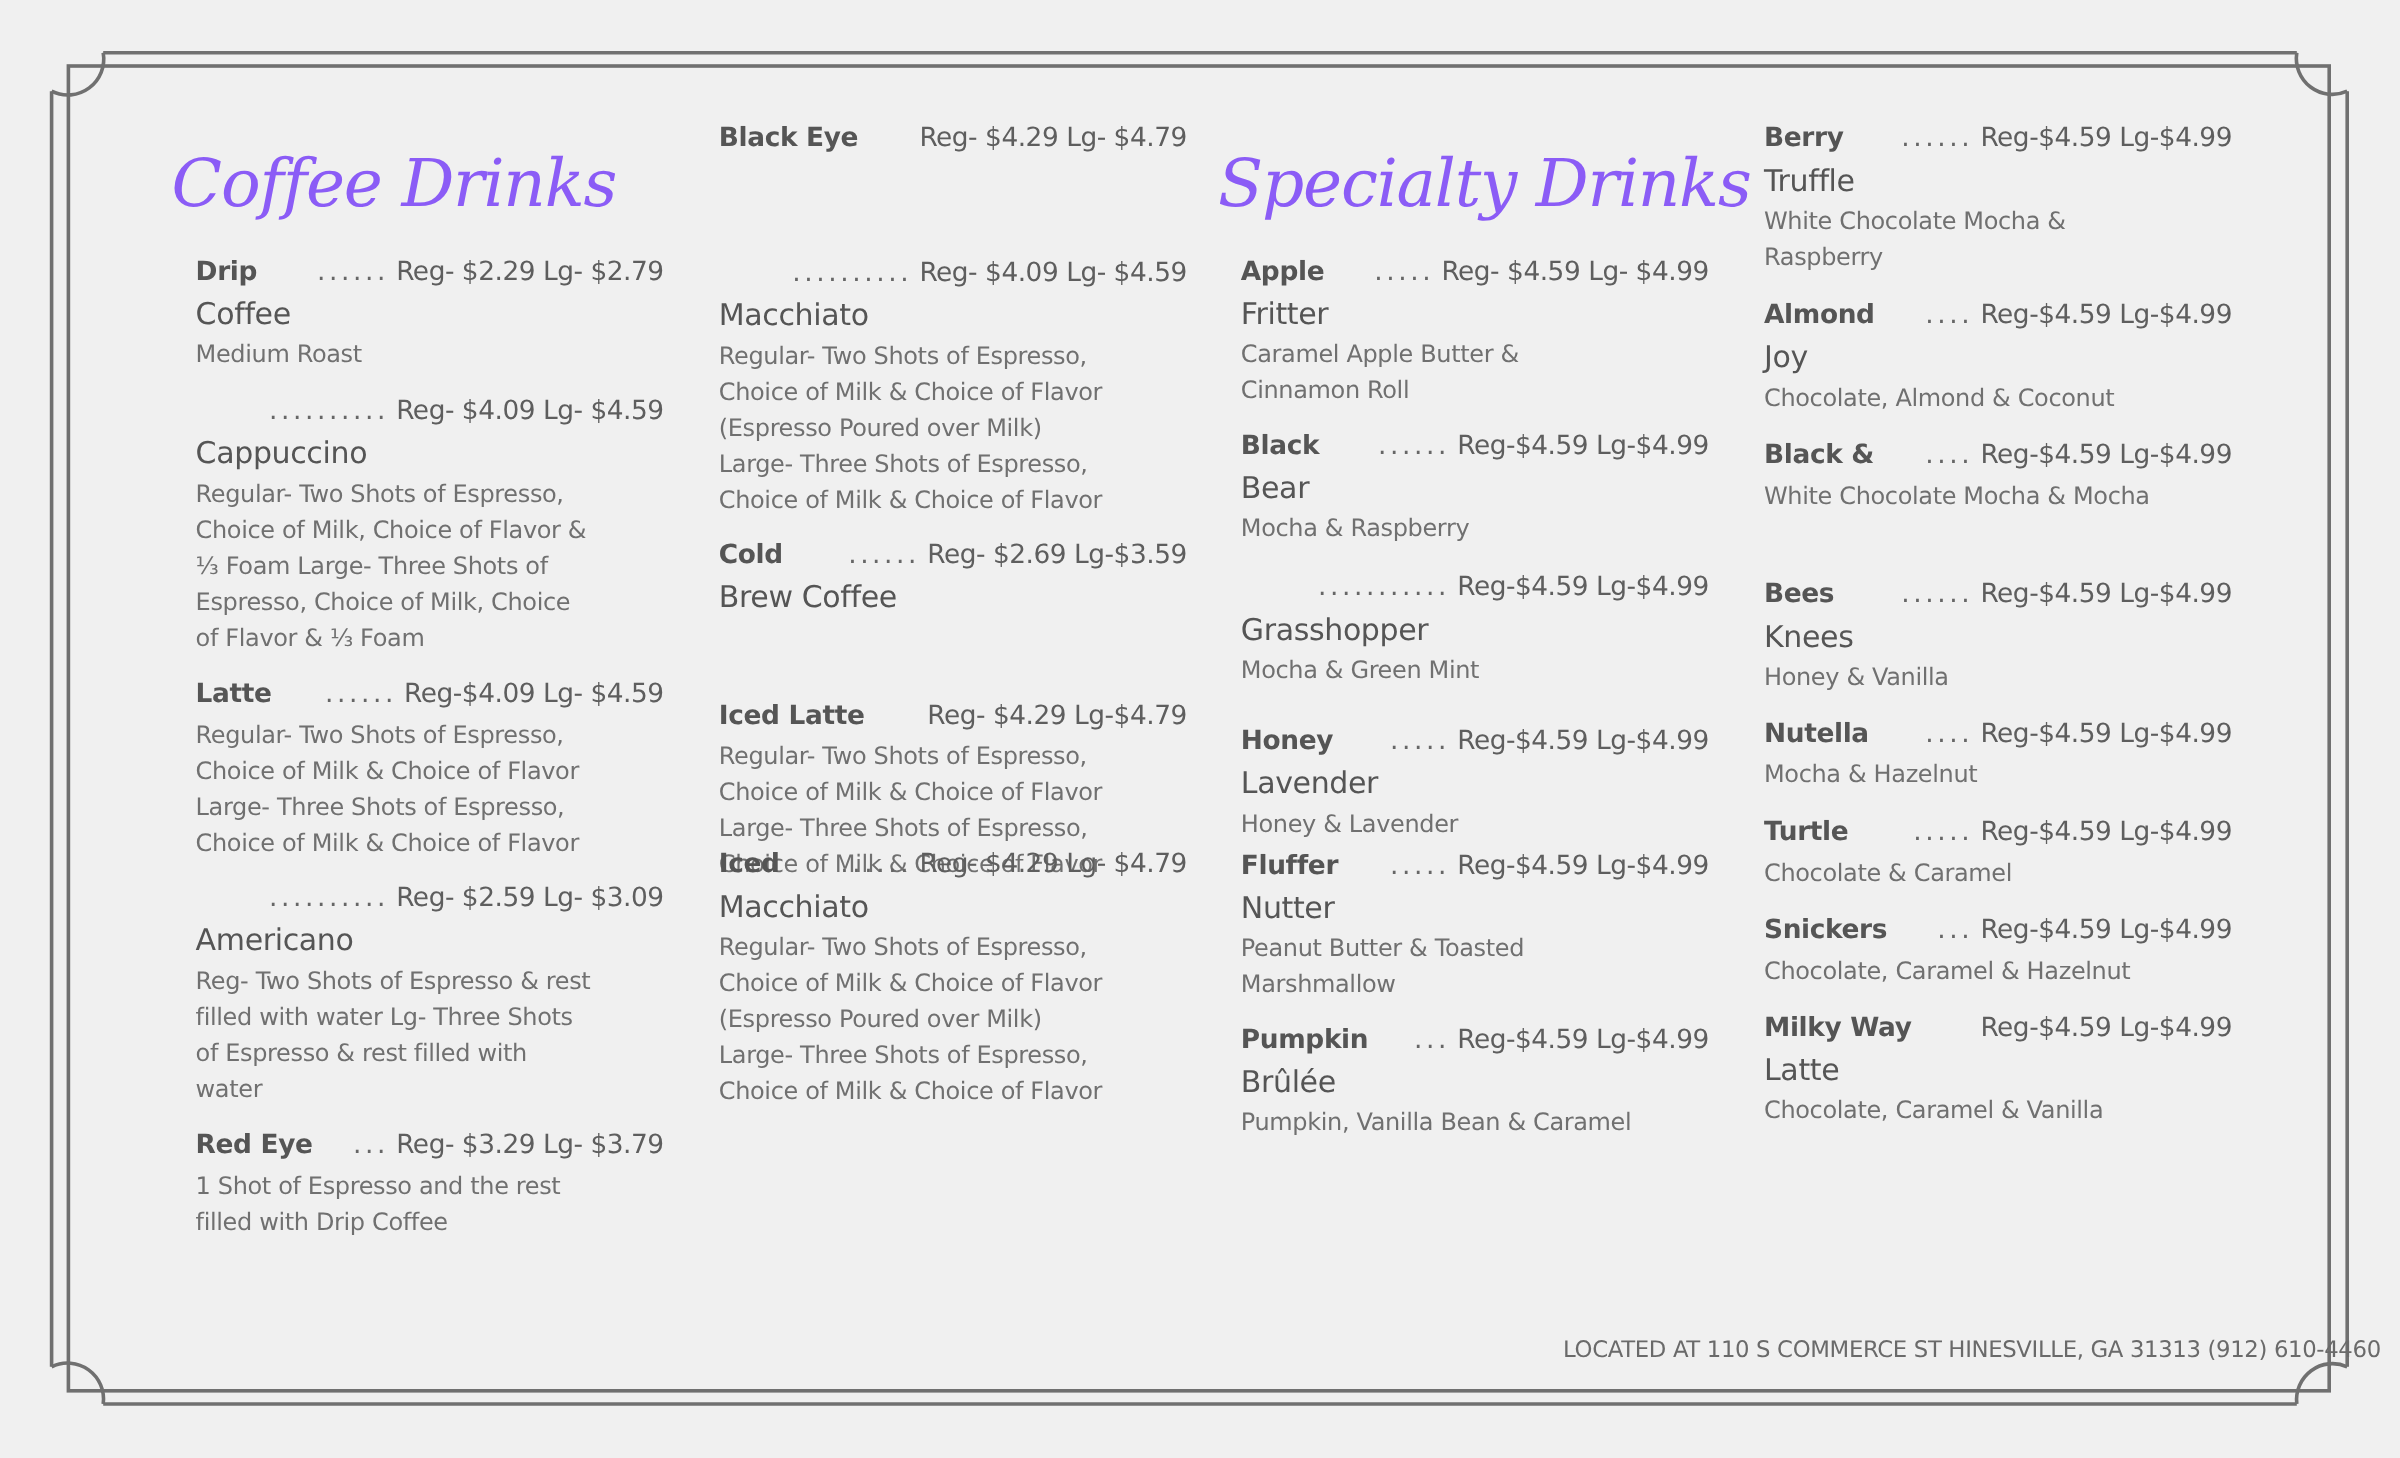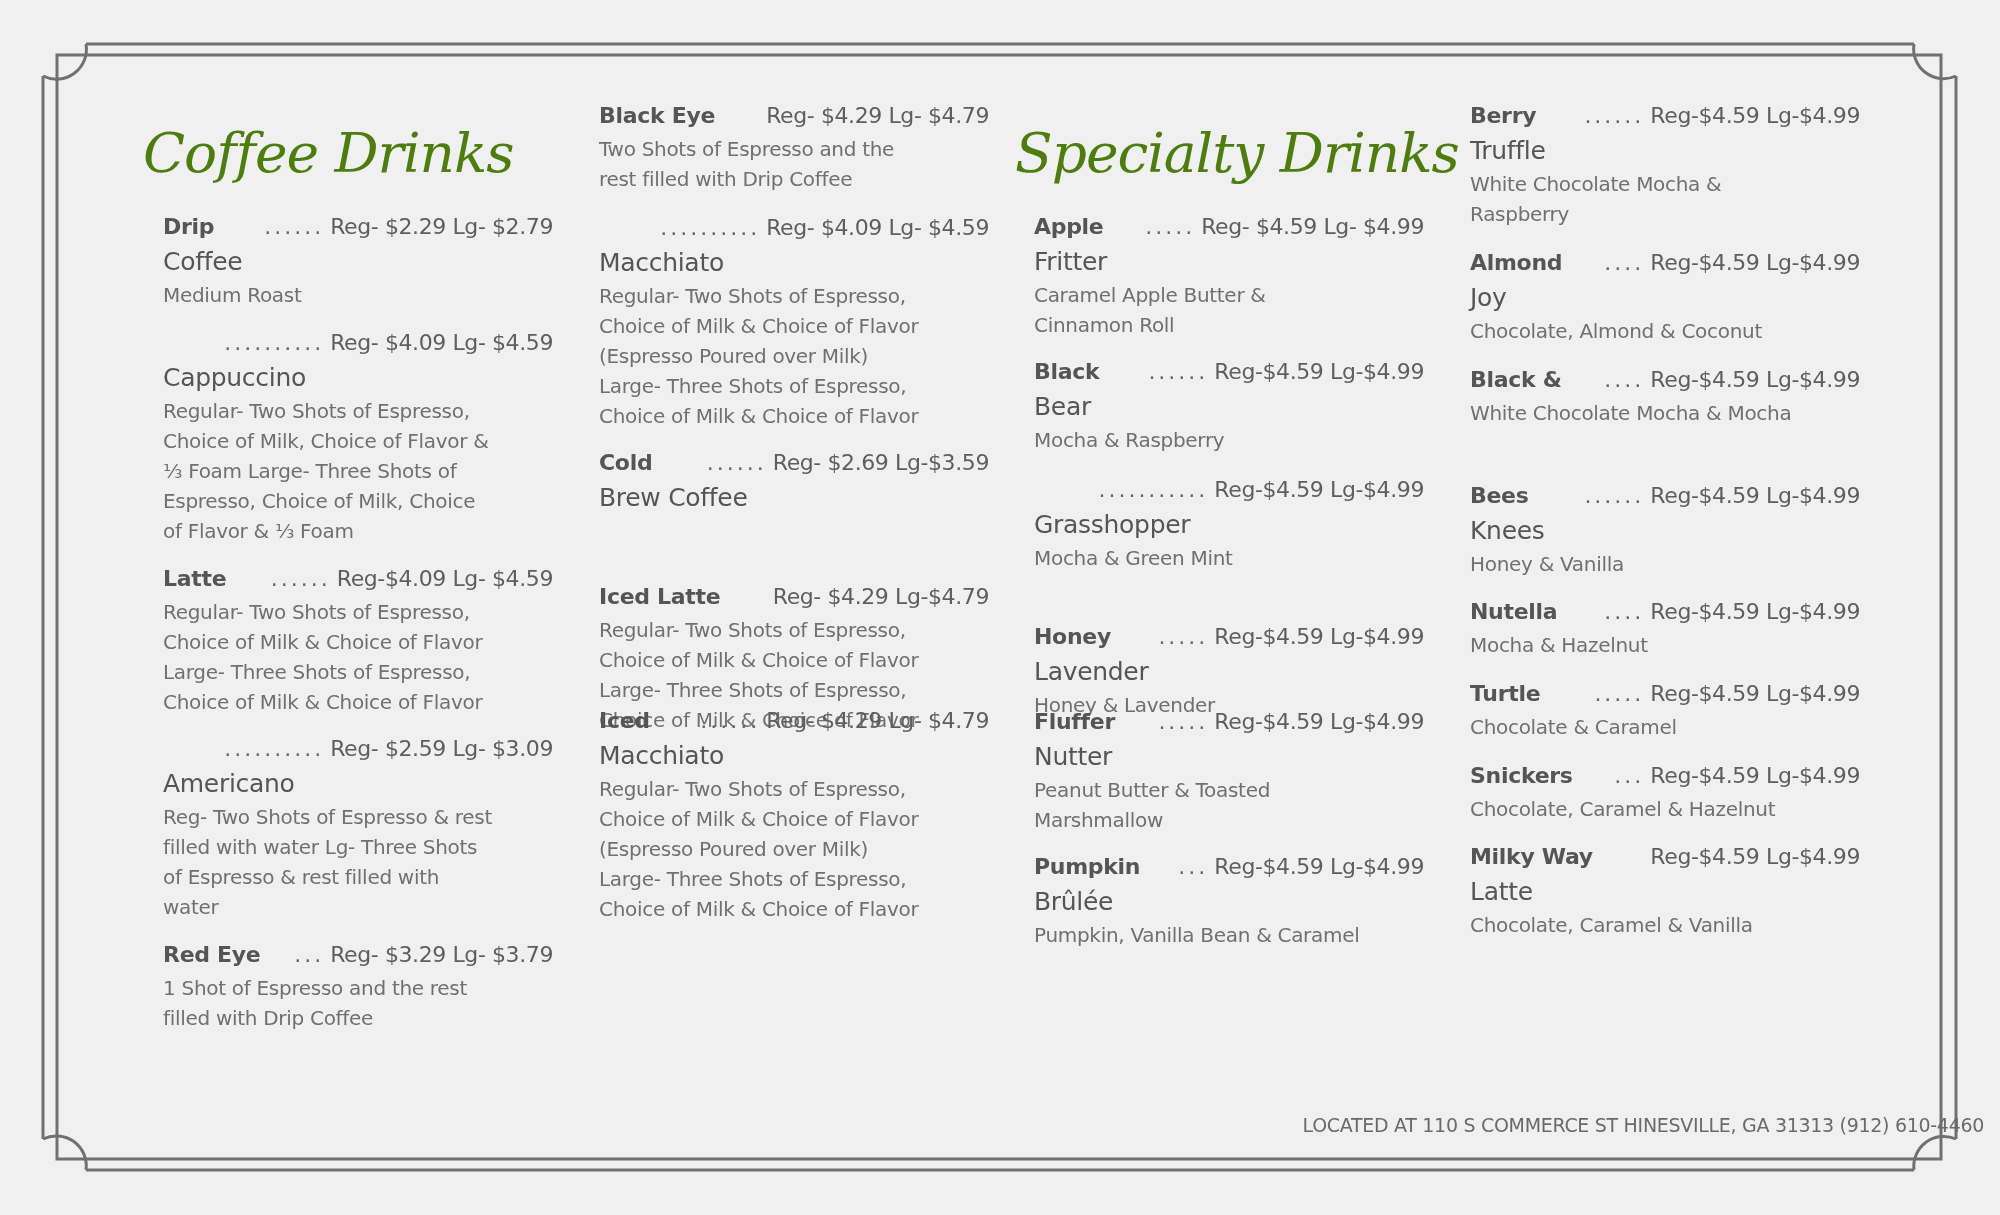--- a/index.html
+++ b/index.html
@@ -8,21 +8,21 @@
     background:#f0f0f0;
     font-family:"DejaVu Sans", "Liberation Sans", sans-serif;
     color:#5c5c5c;
   }
   .frame { position:absolute; left:0; top:0; }
   .heading {
     position:absolute;
     font-family:"DejaVu Serif", "Liberation Serif", serif;
     font-style:italic;
     font-size:55px;
-    color:#4d7c0f;
+    color:#8b5cf6;
     white-space:nowrap;
     letter-spacing:-1px;
     line-height:1;
   }
   .item { position:absolute; width:390px; }
   .line1 {
     display:flex; align-items:baseline; white-space:nowrap;
     font-size:22px; line-height:35px; height:35px;
   }
   .name { font-weight:bold; color:#555; letter-spacing:-0.3px; }
@@ -115,22 +115,20 @@
     </div>
       <div class="desc">1 Shot of Espresso and the rest
 filled with Drip Coffee</div>
     </div>
     <div class="item" style="left: 599px; top: 98px;">
       <div class="line1">
       <span class="name">Black Eye</span>
       <span class="dots"></span>
       <span class="price">Reg- $4.29 Lg- $4.79</span>
     </div>
-      <div class="desc">Two Shots of Espresso and the
-rest filled with Drip Coffee</div>
     </div>
     <div class="item" style="left: 599px; top: 210px;">
       <div class="line1">
       <span class="name"></span>
       <span class="dots">..........</span>
       <span class="price">Reg- $4.09 Lg- $4.59</span>
     </div>
       <div class="name2">Macchiato</div>
       <div class="desc">Regular- Two Shots of Espresso,
 Choice of Milk &amp; Choice of Flavor
@@ -191,21 +189,21 @@
     </div>
     <div class="item" style="left: 1034px; top: 472px;">
       <div class="line1">
       <span class="name"></span>
       <span class="dots">...........</span>
       <span class="price">Reg-$4.59 Lg-$4.99</span>
     </div>
       <div class="name2">Grasshopper</div>
       <div class="desc">Mocha &amp; Green Mint</div>
     </div>
-    <div class="item" style="left: 1034px; top: 619px;">
+    <div class="item" style="left: 1034px; top: 600px;">
       <div class="line1">
       <span class="name">Honey</span>
       <span class="dots">.....</span>
       <span class="price">Reg-$4.59 Lg-$4.99</span>
     </div>
       <div class="name2">Lavender</div>
       <div class="desc">Honey &amp; Lavender</div>
     </div>
     <div class="item" style="left: 1034px; top: 704px;">
       <div class="line1">

